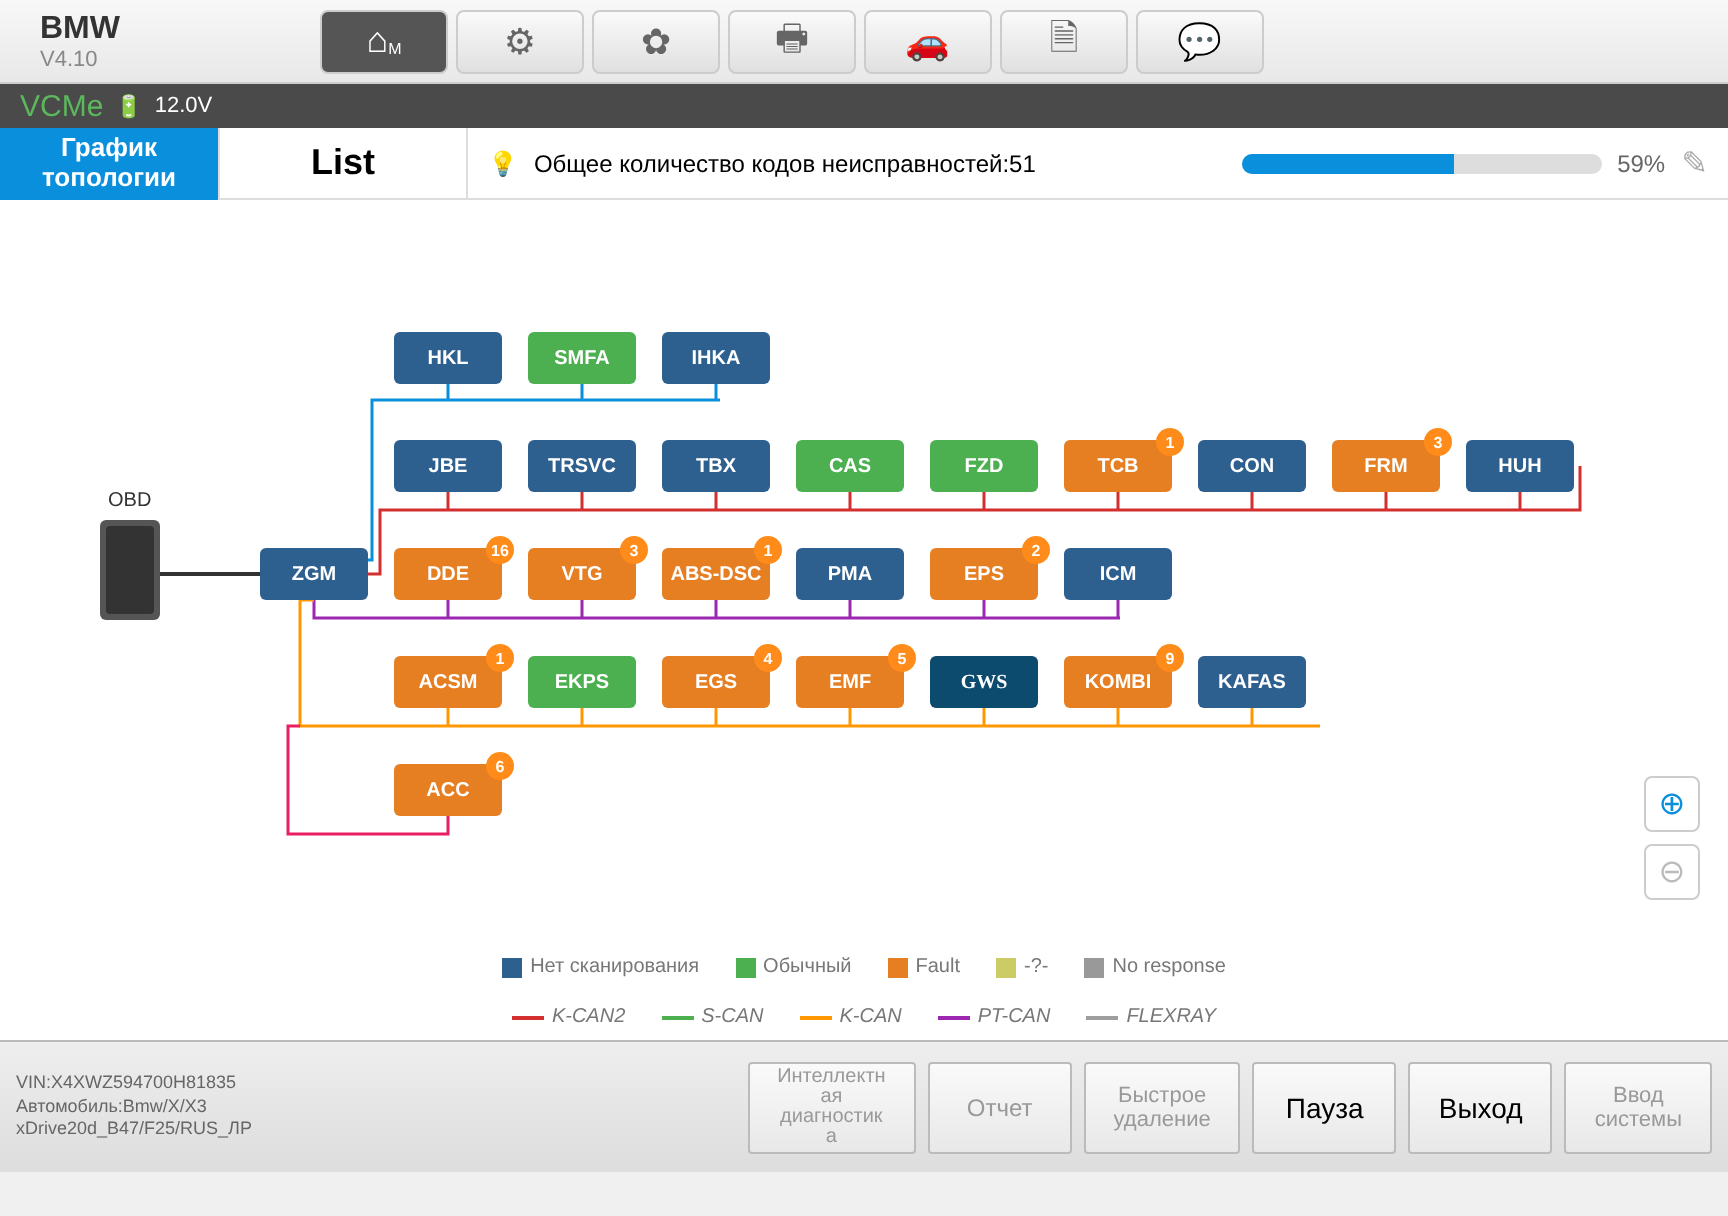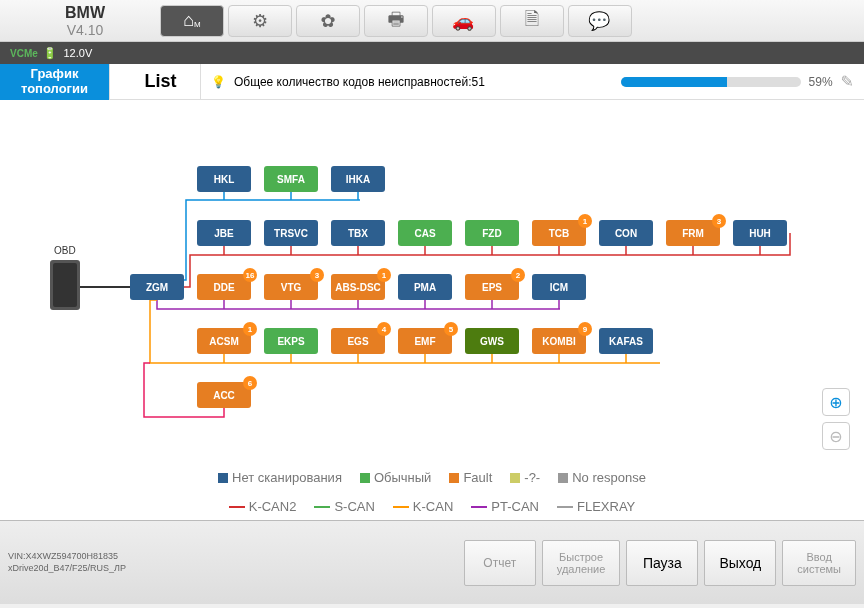--- a/index.html
+++ b/index.html
@@ -1,63 +1,63 @@
 <!DOCTYPE html>
 <html><head>
 <meta charset="utf-8">
 <style>
 * { box-sizing: border-box; margin: 0; padding: 0; font-family: Arial, sans-serif; }
 body { width: 864px; height: 608px; background: #f0f0f0; overflow: hidden; }
 
 .top-toolbar { height: 42px; background: linear-gradient(#f8f8f8,#e8e8e8); display: flex; align-items: center; border-bottom: 1px solid #ccc; }
-.app-title { width: 150px; padding-left: 20px; text-align: center; }
+.app-title { width: 150px; padding-left: 20px; }
 .app-title .name { font-size: 16px; font-weight: bold; color: #333; }
-.app-title .ver { font-size: 14px; color: #888; }
+.app-title .ver { font-size: 11px; color: #888; }
 .toolbar-btns { display: flex; gap: 4px; margin-left: 10px; }
 .tb-btn { width: 64px; height: 32px; background: linear-gradient(#fafafa,#e0e0e0); border: 1px solid #ccc; border-radius: 4px; display: flex; align-items: center; justify-content: center; font-size: 18px; color: #666; cursor: pointer; }
 
 .breadcrumb-bar { height: 22px; background: #4a4a4a; color: #fff; font-size: 11px; display: flex; align-items: center; padding: 0 10px; justify-content: space-between; }
 .bc-right { display: flex; gap: 6px; align-items: center; }
-.vcm { color: #5cb85c; font-weight: bold; font-size: 10px; }
+.vcm { color: #5cb85c; font-weight: normal; font-size: 15px; }
 .batt { color: #fff; }
 
 .tabs-bar { height: 36px; background: #fff; border-bottom: 1px solid #ddd; display: flex; align-items: center; }
 .tab { height: 36px; padding: 0 18px; display: flex; align-items: center; justify-content: center; font-size: 13px; cursor: pointer; border-right: 1px solid #ddd; }
 .tab.active { background: #0a8fdc; color: #fff; font-weight: bold; text-align: center; line-height: 1.1; }
-.tab.list { font-size: 18px; font-weight: bold; width: 80px; margin-left: 11px; }
+.tab.list { font-size: 18px; font-weight: bold; width: 124px; }
 .status-area { flex: 1; display: flex; align-items: center; padding: 0 10px; gap: 8px; font-size: 12px; }
 .bulb { color: #f0ad4e; }
 .progress { flex: 0 0 180px; height: 10px; background: #ddd; border-radius: 5px; overflow: hidden; margin-left: auto; }
 .progress-fill { height: 100%; background: #0a8fdc; width: 59%; }
 .pct { font-size: 12px; color: #666; }
 .edit-ic { color: #aaa; font-size: 16px; }
 
 .canvas { position: relative; height: 420px; background: #fff; }
 svg.wires { position: absolute; left: 0; top: 0; width: 864px; height: 420px; pointer-events: none; }
 .node { position: absolute; width: 54px; height: 26px; border-radius: 3px; color: #fff; font-size: 10px; font-weight: bold; display: flex; align-items: center; justify-content: center; cursor: pointer; }
 .node.blue { background: #2d5f8f; }
 .node.green { background: #4caf50; }
 .node.orange { background: #e67e22; }
-.node.bright { background: #4d7c0f; }
+.node.bright { background: #0c4a6e; font-family: Liberation Serif, serif; }
 .node .badge { position: absolute; top: -6px; right: -6px; width: 14px; height: 14px; background: #ff8c1a; border-radius: 50%; font-size: 8px; display: flex; align-items: center; justify-content: center; color: #fff; }
 .obd-lbl { position: absolute; left: 54px; top: 145px; font-size: 10px; color: #333; }
 .obd-conn { position: absolute; left: 50px; top: 160px; width: 30px; height: 50px; background: #555; border-radius: 3px; }
 .obd-conn::before { content:''; position:absolute; inset:3px; background:#333; border-radius:2px; }
 
 .zoom-ctrl { position: absolute; right: 14px; bottom: 70px; display: flex; flex-direction: column; gap: 6px; }
 .zoom-btn { width: 28px; height: 28px; border: 1px solid #ccc; border-radius: 4px; background: #fff; display: flex; align-items: center; justify-content: center; font-size: 16px; cursor: pointer; }
 .zoom-btn.plus { color: #0a8fdc; }
 .zoom-btn.minus { color: #bbb; }
 
-.legend { position: absolute; bottom: 6px; left: 0; right: 0; display: flex; flex-wrap: wrap; justify-content: space-between; gap: 14px; font-size: 13px; color: #777; }
+.legend { position: absolute; bottom: 6px; left: 0; right: 0; display: flex; flex-wrap: wrap; justify-content: space-between; gap: 14px; font-size: 10px; color: #777; }
 .leg-item { display: flex; align-items: center; gap: 4px; }
 .leg-sw { width: 10px; height: 10px; }
 .leg-ln { width: 16px; height: 2px; }
 
-.bottom-bar { height: 84px; background: linear-gradient(#eee,#ddd); border-top: 1px solid #bbb; display: flex; align-items: center; padding: 0 8px; }
+.bottom-bar { height: 66px; background: linear-gradient(#eee,#ddd); border-top: 1px solid #bbb; display: flex; align-items: center; padding: 0 8px; }
 .vehicle-info { font-size: 9px; color: #666; line-height: 1.3; flex: 0 0 240px; }
 .action-btns { display: flex; gap: 6px; margin-left: auto; }
 .act-btn { height: 46px; padding: 0 14px; background: linear-gradient(#fafafa,#e8e8e8); border: 1px solid #bbb; border-radius: 2px; font-size: 12px; display: flex; align-items: center; justify-content: center; text-align: center; cursor: pointer; min-width: 72px; }
 .act-btn.dim { color: #999; }
 .act-btn.bold { font-weight: normal; font-size: 14px; text-align: right; }
 </style>
 </head>
 <body>
 
 <div class="top-toolbar">
@@ -170,21 +170,21 @@
         </div>
         <div class="leg-item">
           <span class="leg-sw" style="background:#cccc66"></span>
           <span>-?-</span>
         </div>
         <div class="leg-item">
           <span class="leg-sw" style="background:#999"></span>
           <span>No response</span>
         </div>
       </div>
-      <div style="display: flex; gap: 18px; width: 100%; justify-content: center;">
+      <div style="display: flex; gap: 18px; width: 100%; justify-content: center; font-style: italic;">
         <div class="leg-item">
           <span class="leg-ln" style="background:#d32f2f"></span>
           <span>K-CAN2</span>
         </div>
         <div class="leg-item">
           <span class="leg-ln" style="background:#4caf50"></span>
           <span>S-CAN</span>
         </div>
         <div class="leg-item">
           <span class="leg-ln" style="background:#ff9800"></span>
@@ -198,23 +198,28 @@
           <span class="leg-ln" style="background:#9e9e9e"></span>
           <span>FLEXRAY</span>
         </div>
       </div>
     </div>
 </div>
 
 <div class="bottom-bar">
   <div class="vehicle-info">
     <div>VIN:X4XWZ594700H81835</div>
+    <div>Автомобиль:Bmw/X/X3</div>
     <div>xDrive20d_B47/F25/RUS_ЛР</div>
   </div>
   <div class="action-btns">
+    <div class="act-btn dim" style="font-size:10px;line-height:1;white-space:pre;">Интеллектн
+ая
+диагностик
+а</div>
     <div class="act-btn dim">Отчет</div>
     <div class="act-btn dim" style="white-space:pre;font-size:11px;">Быстрое
 удаление</div>
     <div class="act-btn bold">Пауза</div>
     <div class="act-btn bold">Выход</div>
     <div class="act-btn dim" style="white-space:pre;font-size:11px;">Ввод
 системы</div>
   </div>
 </div>
 

